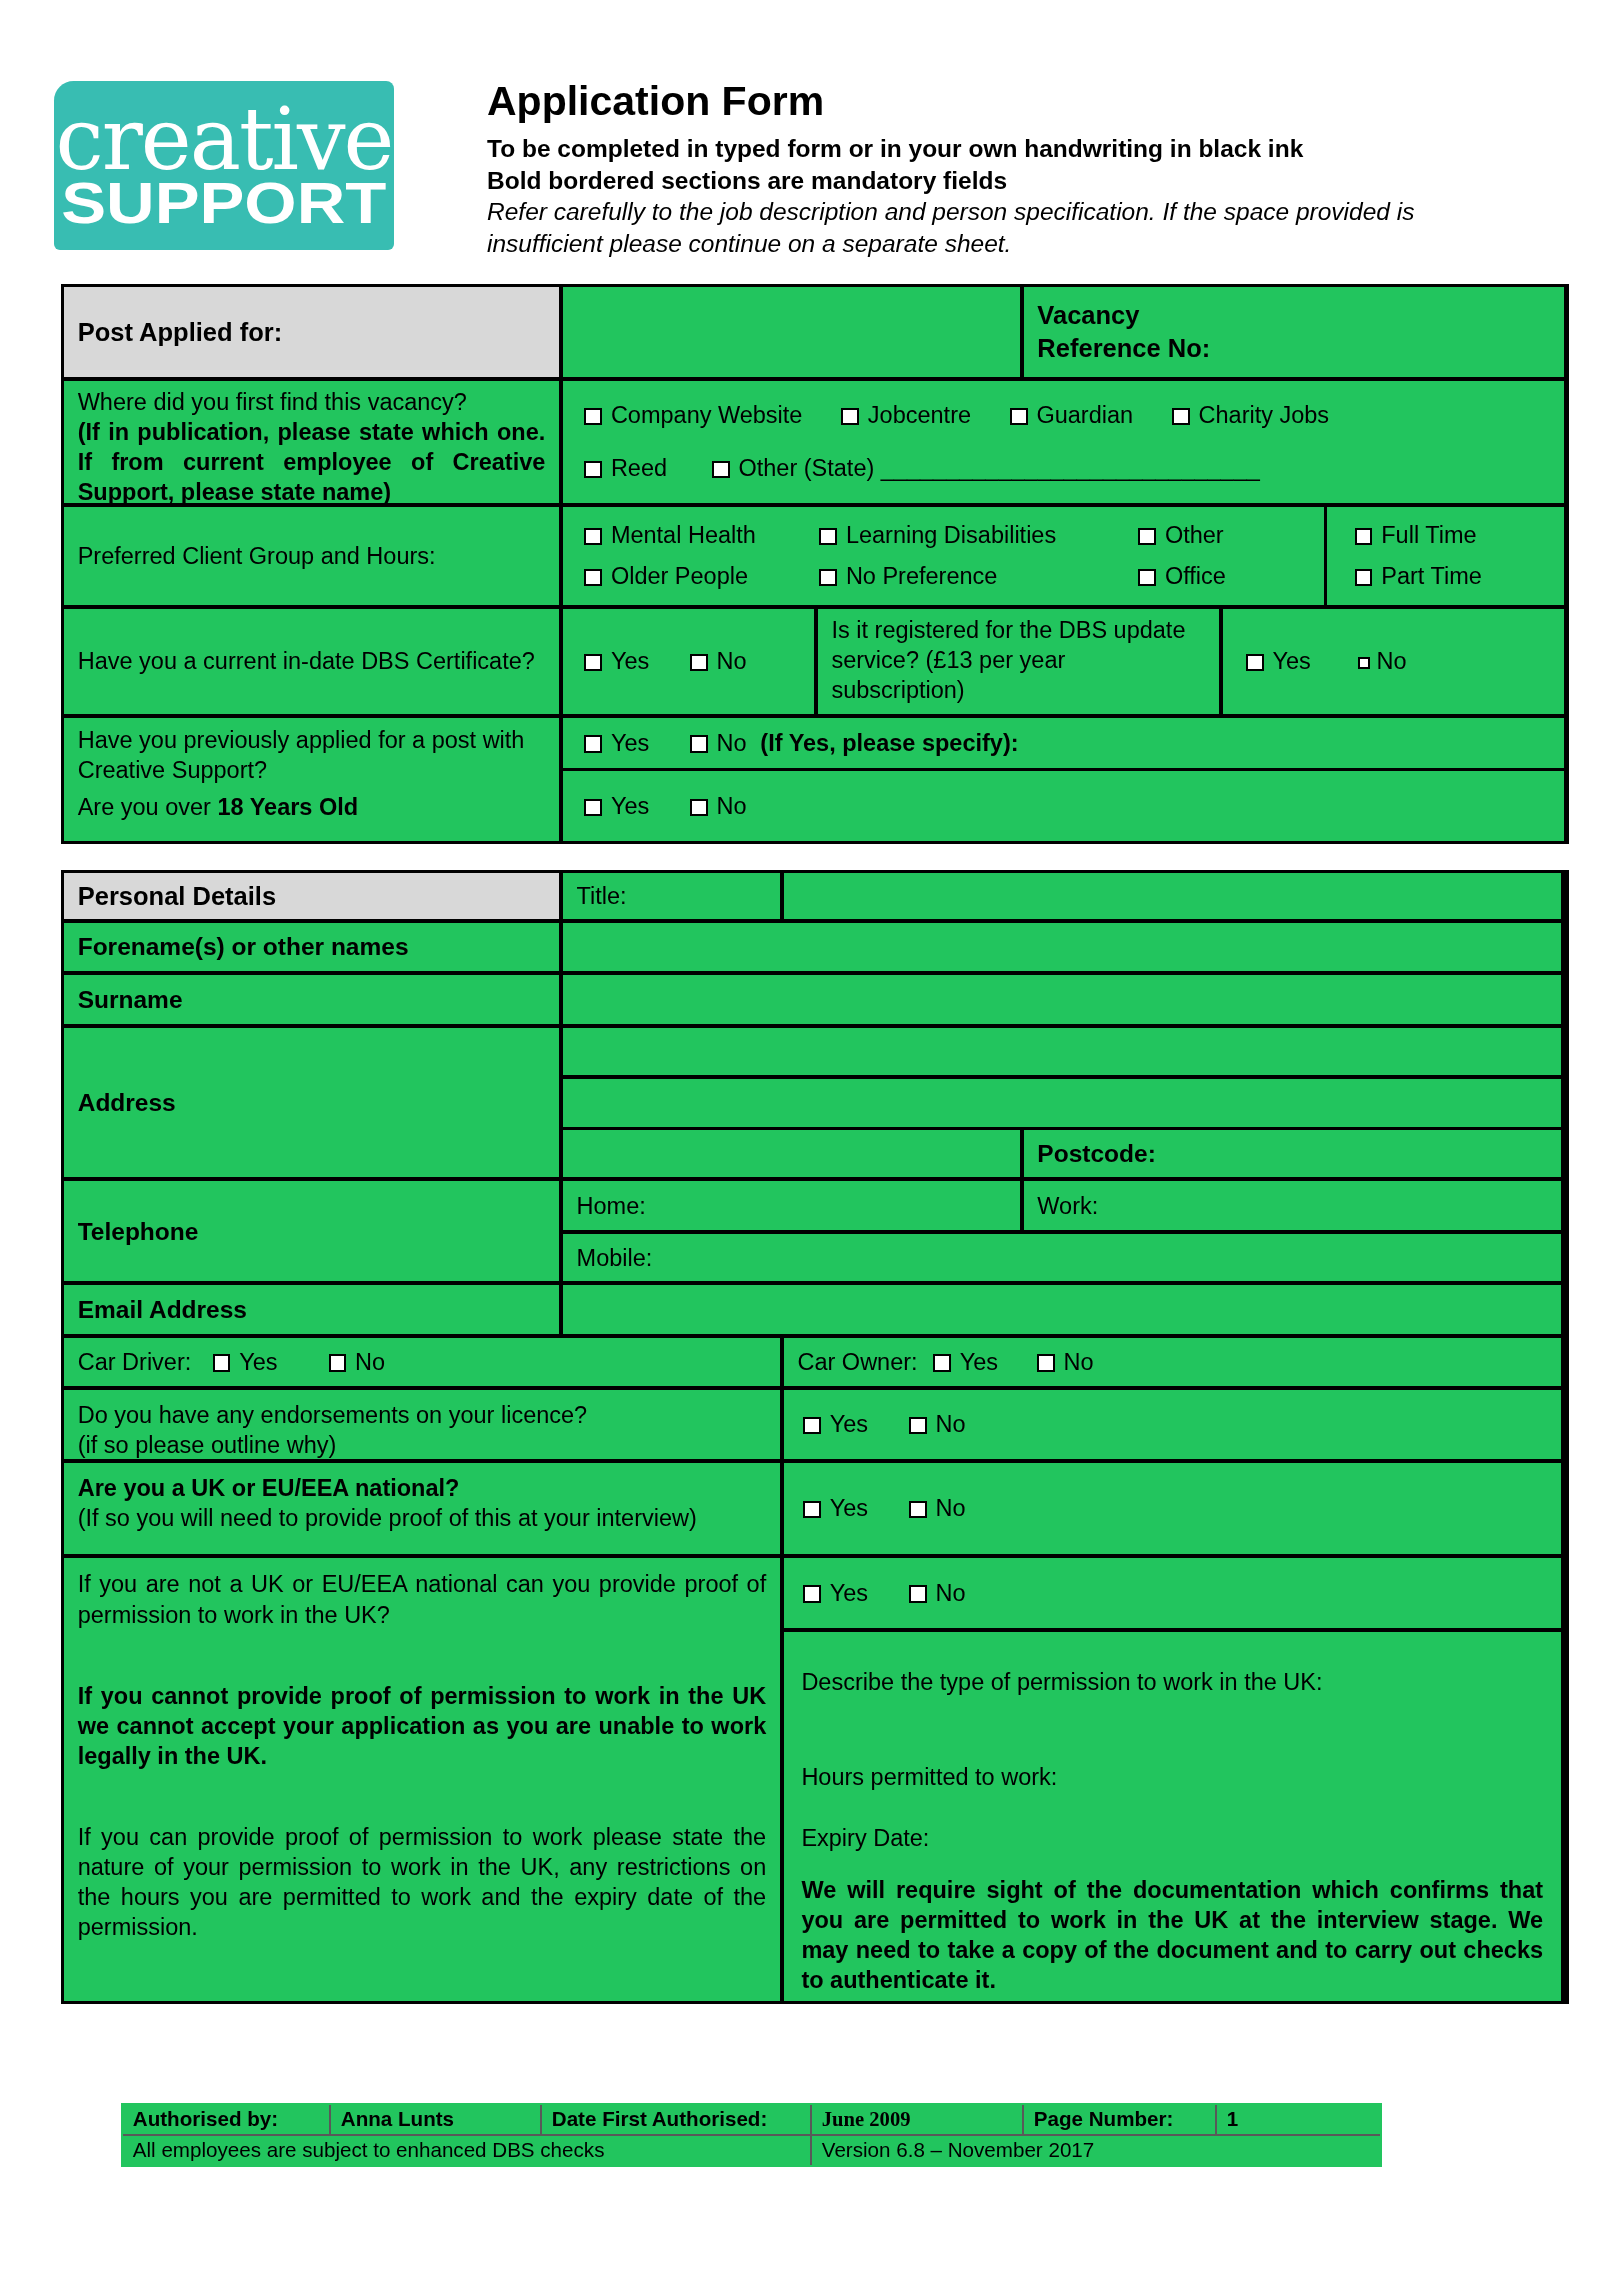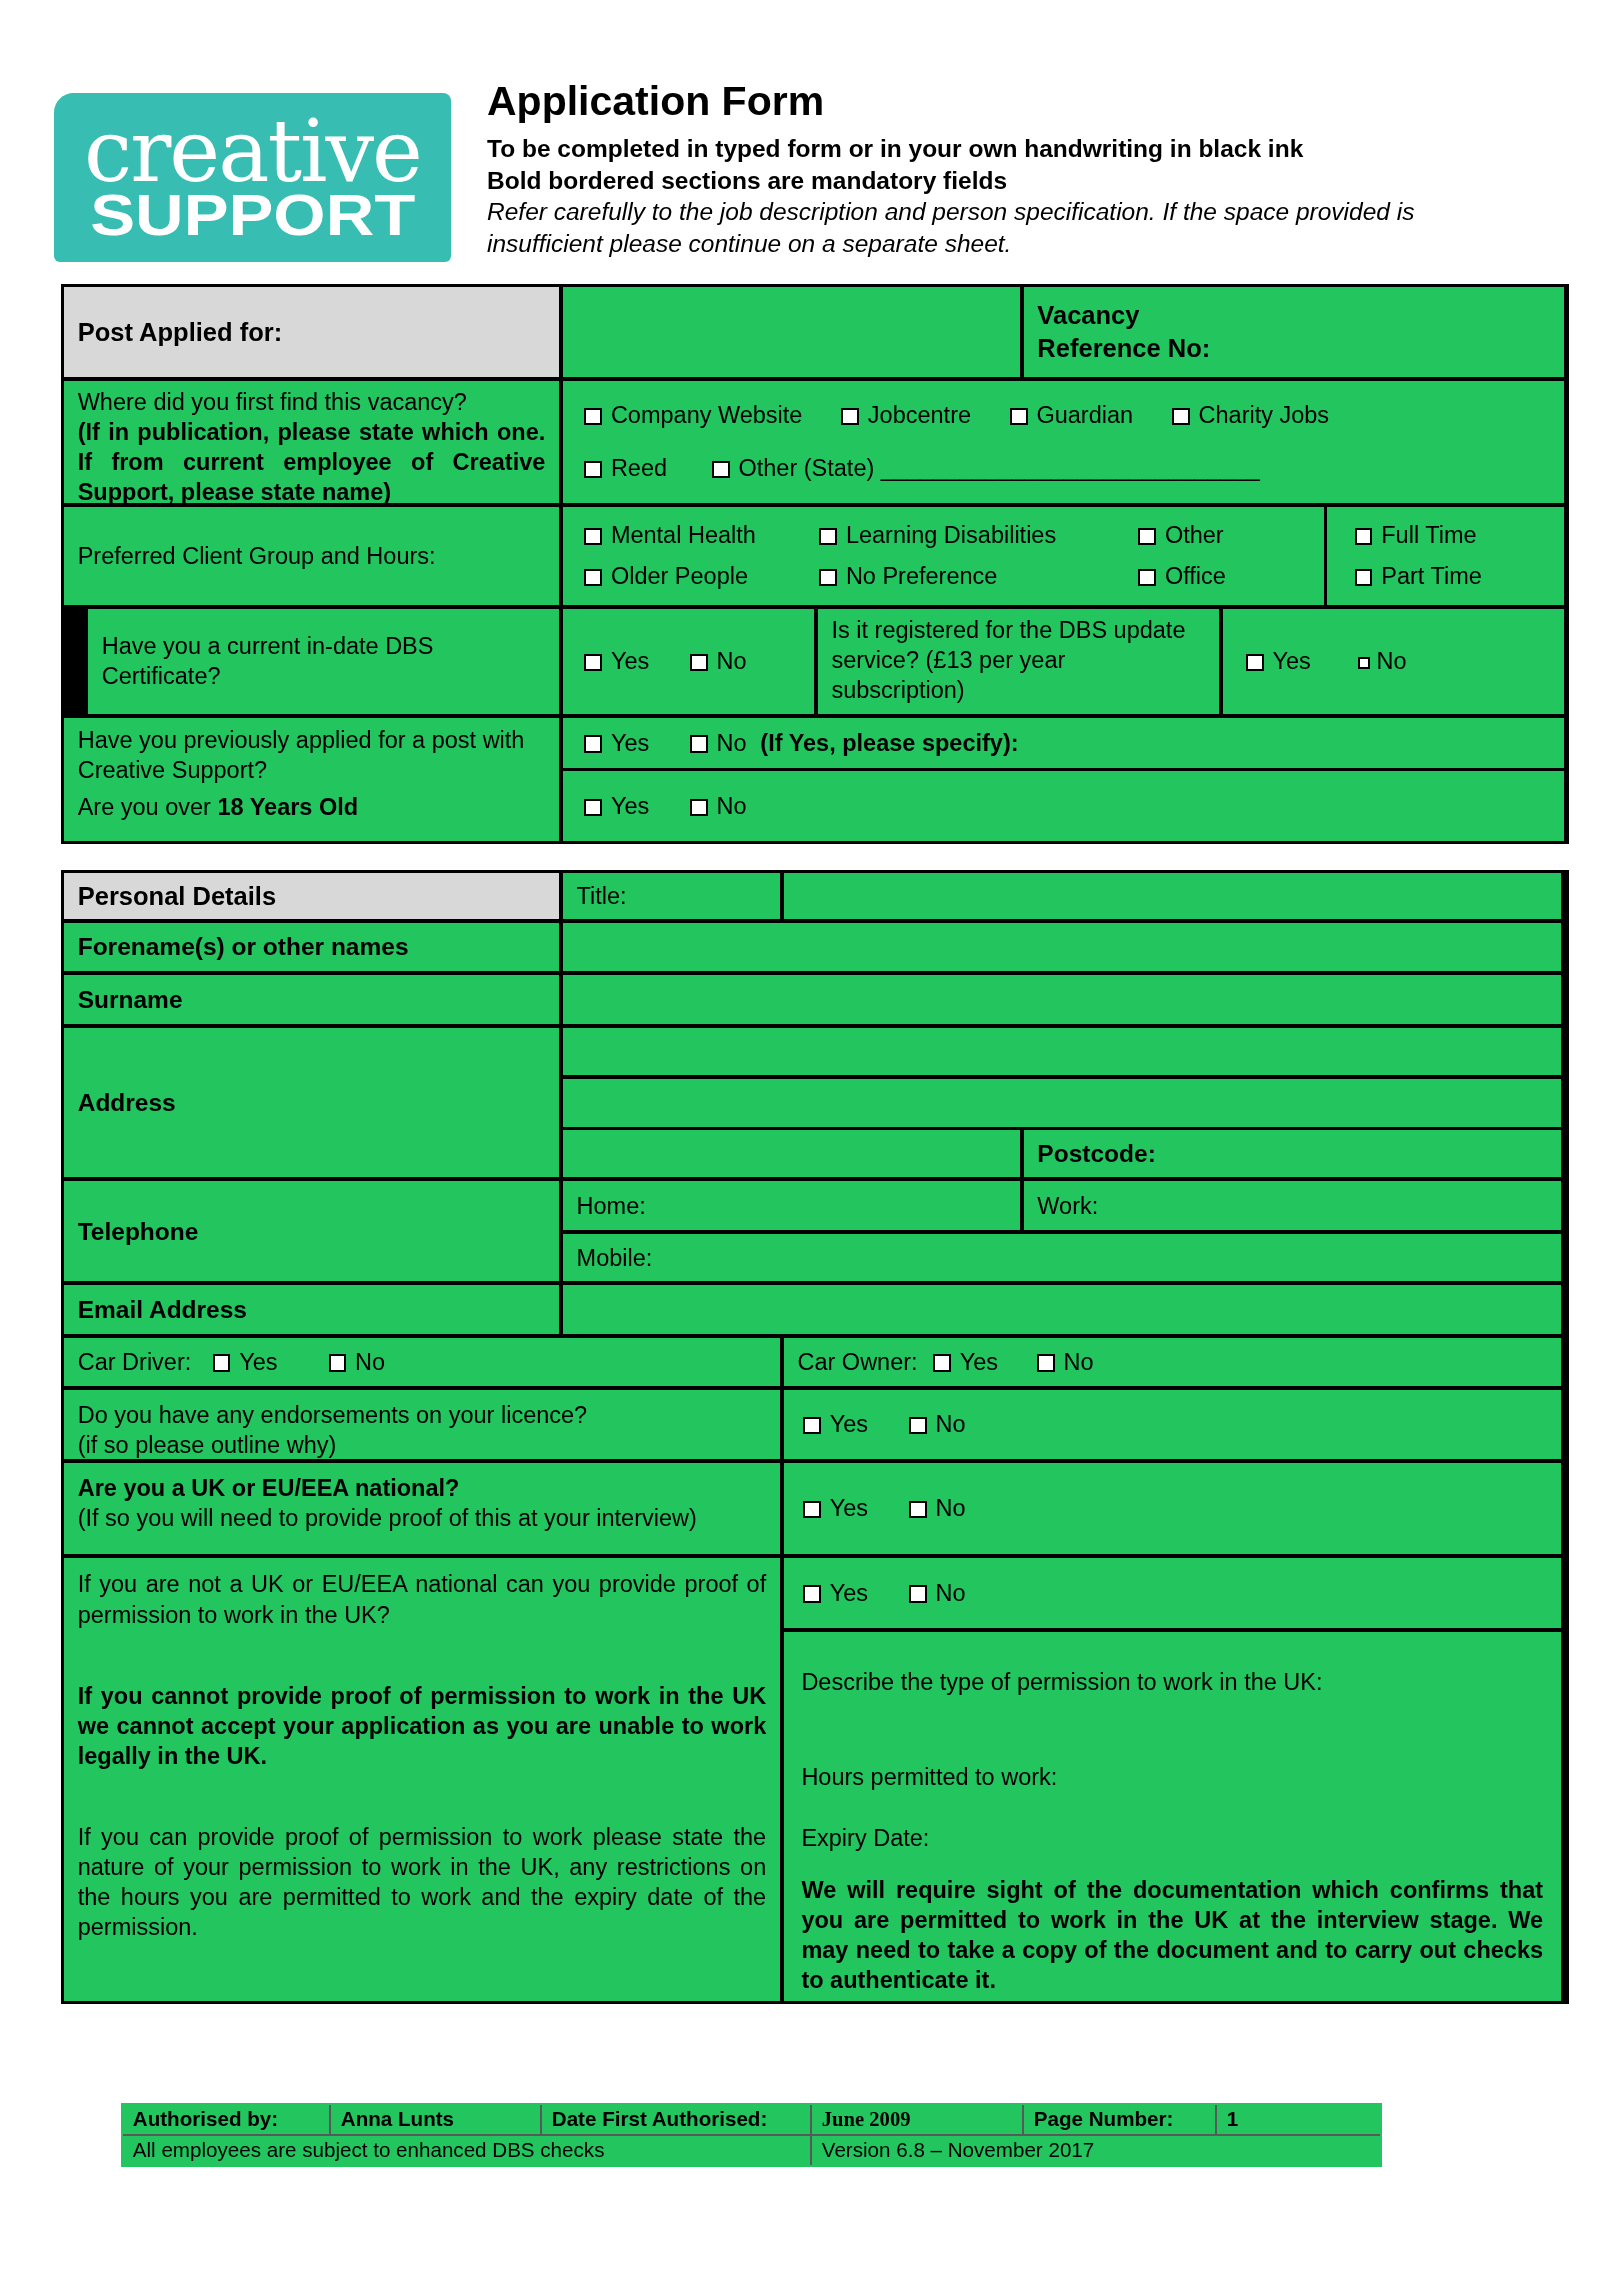--- a/index.html
+++ b/index.html
@@ -1,22 +1,22 @@
 <!DOCTYPE html>
 <html><head>
 <meta charset="utf-8">
 <style>
   html,body{margin:0;padding:0;background:#fff;}
   .page{position:relative;width:1620px;height:2293px;background:#fff;
         font-family:"Liberation Sans",sans-serif;color:#000;overflow:hidden;}
 
   
-  .logo{position:absolute;left:54px;top:81px;width:397px;height:169px;background:#38bdb2;
+  .logo{position:absolute;left:54px;top:81px;width:340px;height:169px;background:#38bdb2;
         border-radius:19.6px 7.8px 5.9px 5.9px;display:flex;flex-direction:column;align-items:center;
-        justify-content:center;overflow:hidden;margin-top:12px;}
+        justify-content:center;overflow:hidden;}
   .logo-creative{font-family:"DejaVu Serif",serif;font-size:86px;line-height:.85;color:#fff;
         letter-spacing:-2px;margin-top:2px;}
   .logo-support{font-family:"Liberation Sans",sans-serif;font-weight:bold;font-size:57px;line-height:.95;
         color:#fff;letter-spacing:0;transform:scaleX(1.18);transform-origin:center;}
   .head-block{position:absolute;left:487px;top:78px;width:1049px;}
   .head-title{font-size:41px;font-weight:bold;margin-bottom:7.8px;}
   .head-sub1,.head-sub2{font-size:24.5px;font-weight:bold;line-height:1.3;}
   .head-sub3{font-size:24.5px;font-style:italic;line-height:1.3;width:1010px;}
 
   
@@ -108,21 +108,21 @@
         <span class="opt" style="width:235px;"><span class="cb"></span><span>Older People</span></span>
         <span class="opt" style="width:319px;"><span class="cb"></span><span>No Preference</span></span>
         <span class="opt"><span class="cb"></span><span>Office</span></span>
       </div>
     </div>
     <div class="cell" style="grid-column:6;grid-row:3;display:flex;flex-direction:column;justify-content:space-around;padding-left:27.4px;">
       <span class="opt"><span class="cb"></span><span>Full Time</span></span>
       <span class="opt"><span class="cb"></span><span>Part Time</span></span>
     </div>
 
-    <div class="cell vc q" style="grid-column:1;grid-row:4;margin-left:24px;">Have you a current in-date DBS Certificate?</div>
+    <div class="cell vc q" style="grid-column:1;grid-row:4;">Have you a current in-date DBS Certificate?</div>
     <div class="cell vc" style="grid-column:2;grid-row:4;padding-left:21.6px;">
       <span class="opt yes-gap"><span class="cb"></span><span>Yes</span></span>
       <span class="opt"><span class="cb"></span><span>No</span></span>
     </div>
     <div class="cell small-q" style="grid-column:3/5;grid-row:4;padding-top:5.9px;">Is it registered for the DBS update service? (£13 per year subscription)</div>
     <div class="cell vc" style="grid-column:5/7;grid-row:4;padding-left:23.5px;">
       <span class="opt" style="margin-right:47px;"><span class="cb"></span><span>Yes</span></span>
       <span class="opt"><span class="cb sm"></span><span>No</span></span>
     </div>
 

